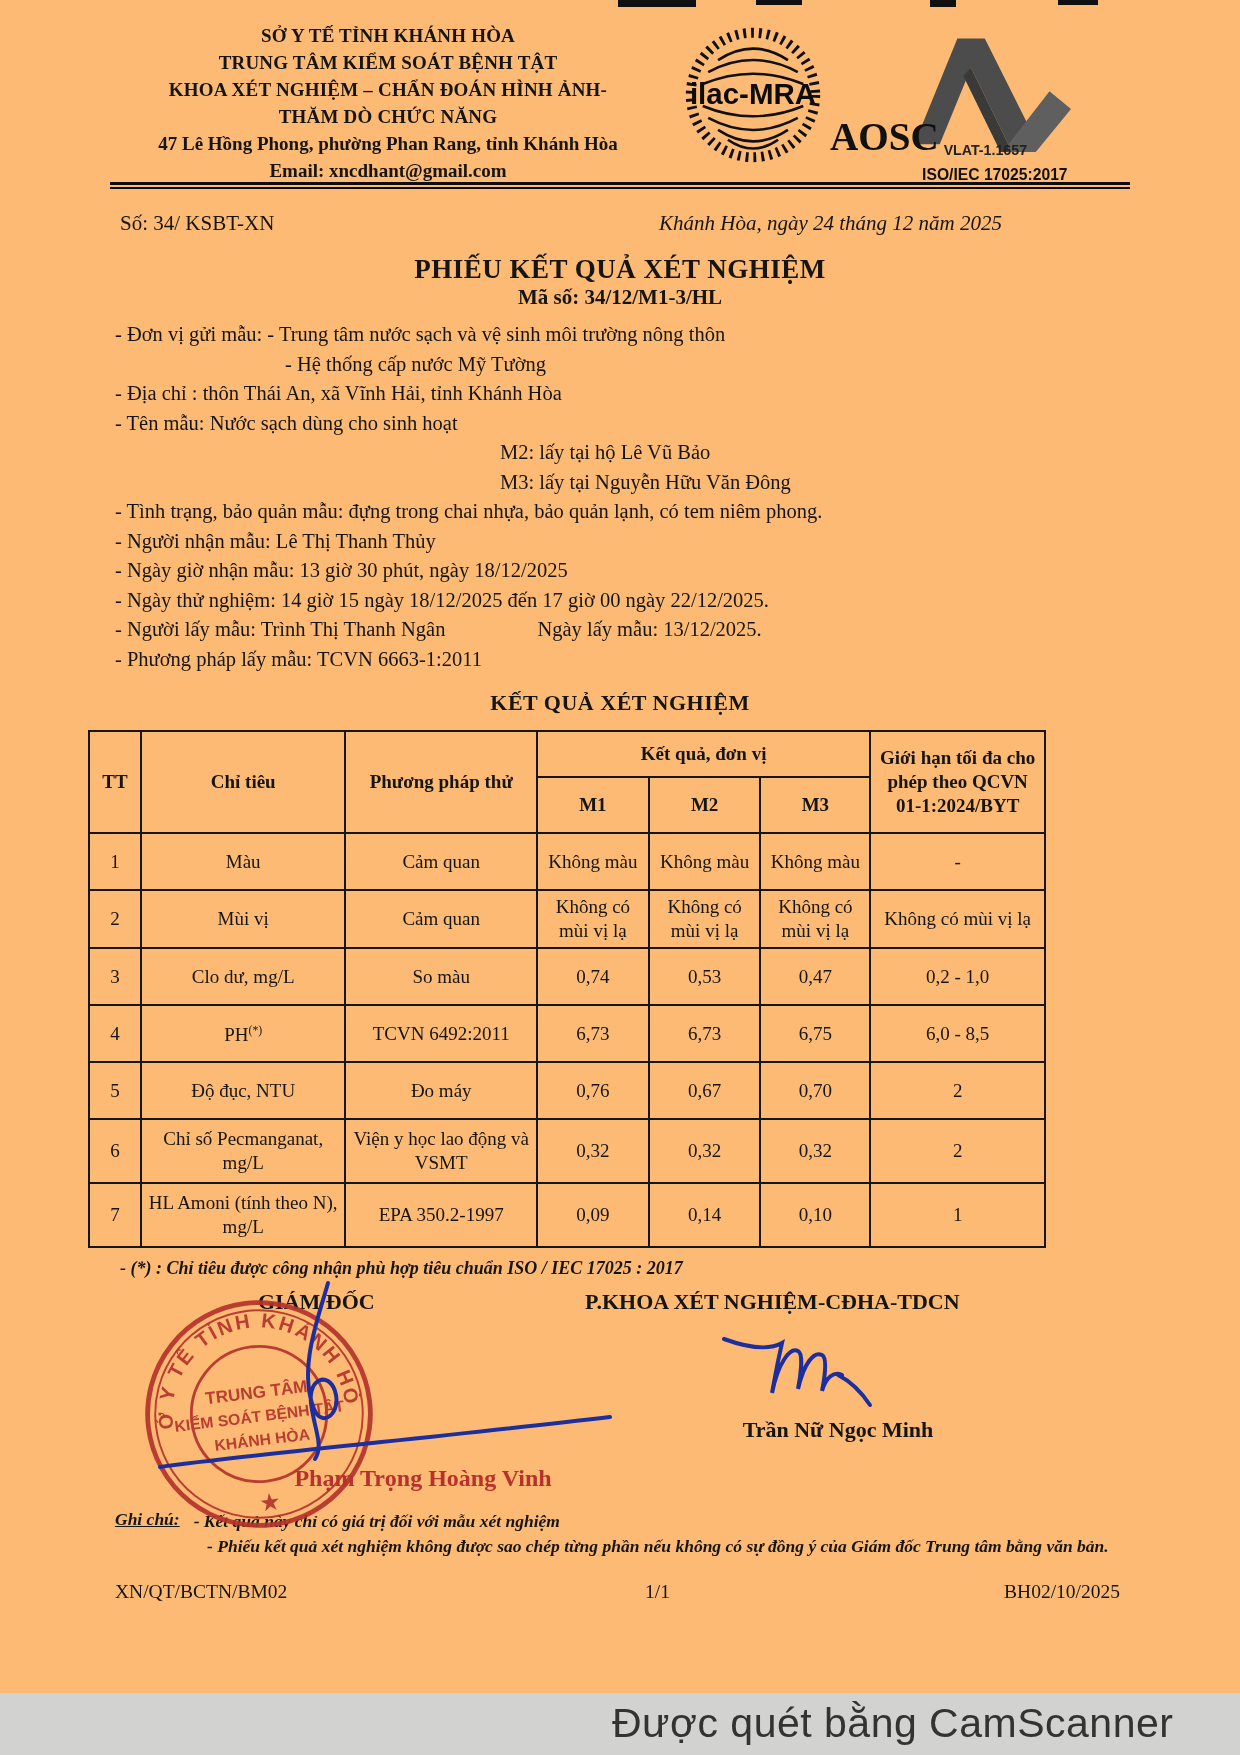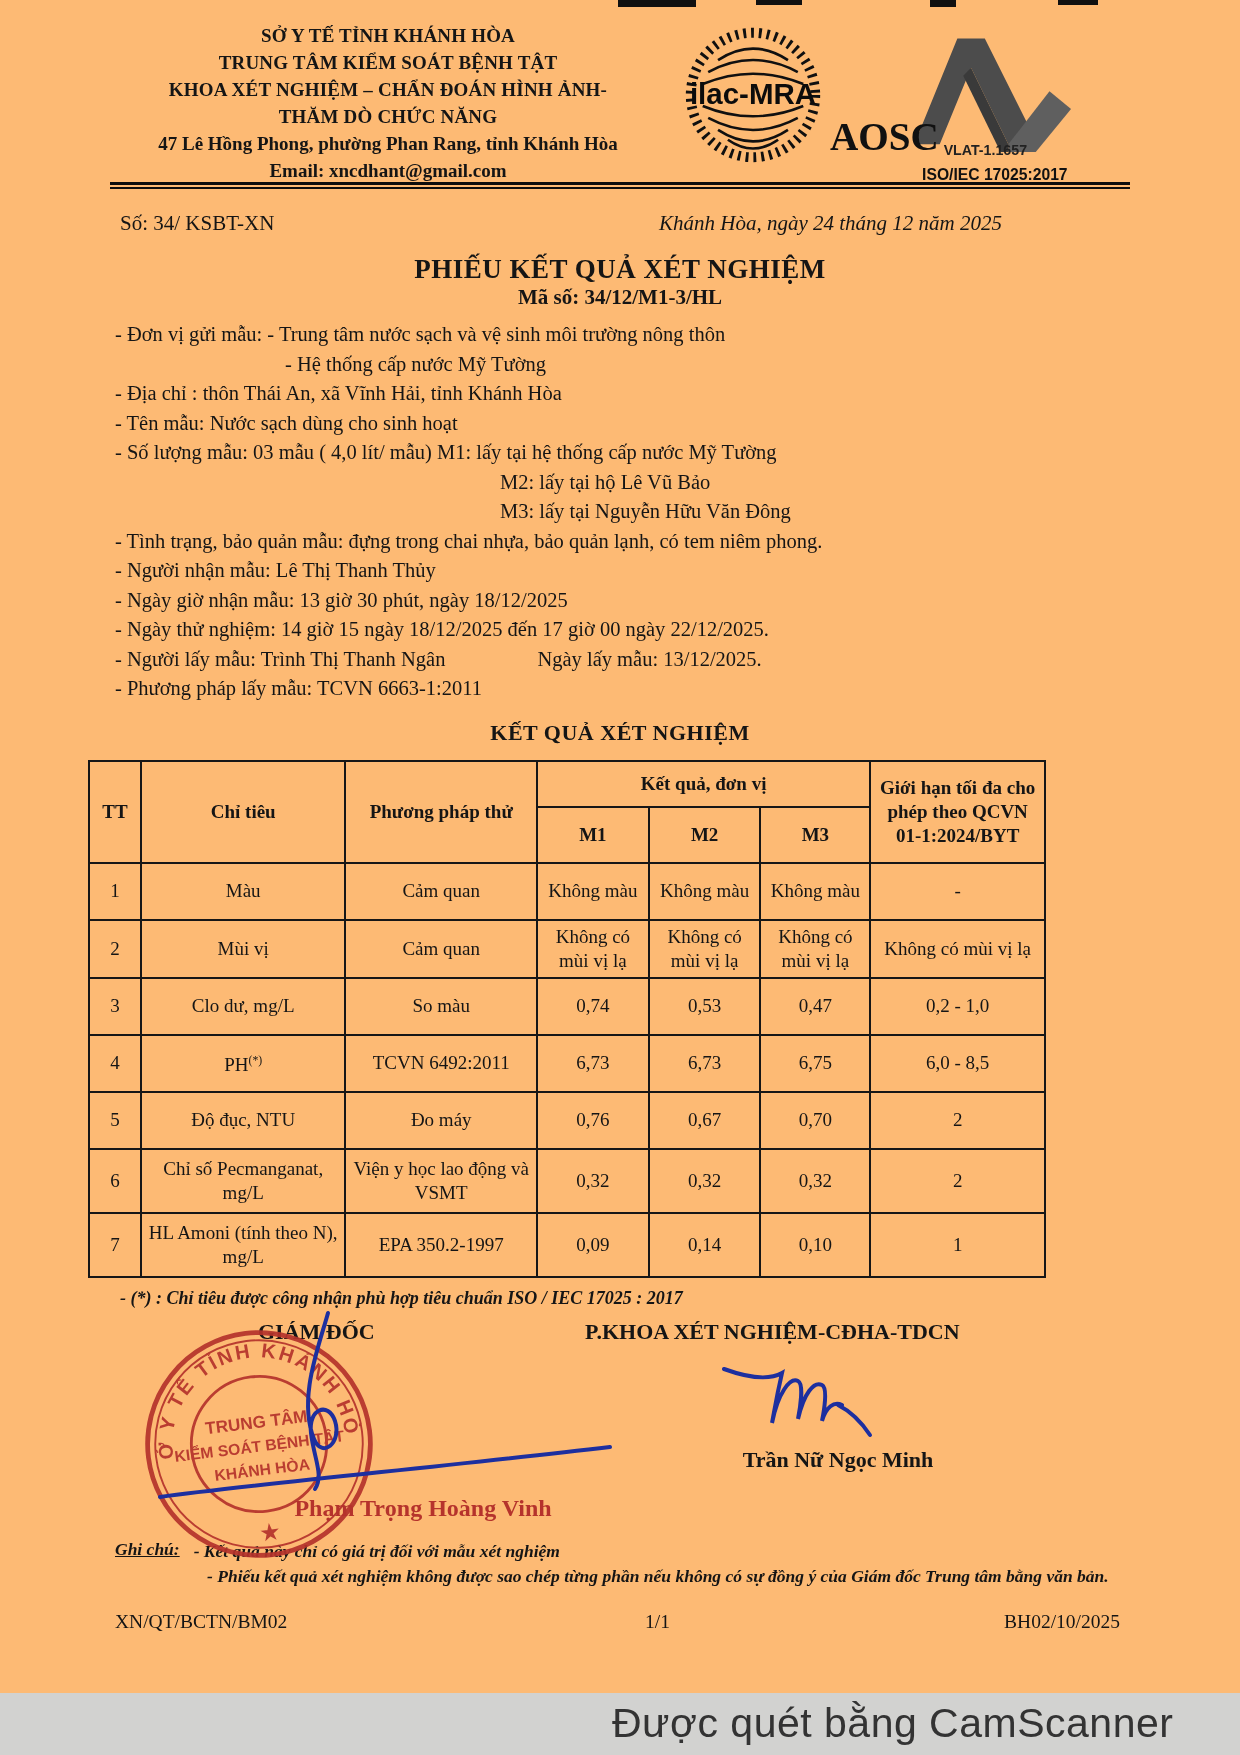--- a/index.html
+++ b/index.html
@@ -142,21 +142,20 @@
   </div>
 
   <div class="doc-title">PHIẾU KẾT QUẢ XÉT NGHIỆM</div>
   <div class="doc-code">Mã số: 34/12/M1-3/HL</div>
 
   <div class="details">
     <div class="detail">- Đơn vị gửi mẫu: - Trung tâm nước sạch và vệ sinh môi trường nông thôn</div>
     <div class="detail ind-170">- Hệ thống cấp nước Mỹ Tường</div>
     <div class="detail">- Địa chỉ : thôn Thái An, xã Vĩnh Hải, tỉnh Khánh Hòa</div>
     <div class="detail">- Tên mẫu: Nước sạch dùng cho sinh hoạt</div>
-    <div class="detail">- Số lượng mẫu: 03 mẫu ( 4,0 lít/ mẫu)  M1: lấy tại hệ thống cấp nước Mỹ Tường</div>
     <div class="detail ind-385">M2: lấy tại hộ Lê Vũ Bảo</div>
     <div class="detail ind-385">M3: lấy tại Nguyễn Hữu Văn Đông</div>
     <div class="detail">- Tình trạng, bảo quản mẫu: đựng trong chai nhựa, bảo quản lạnh, có tem niêm phong.</div>
     <div class="detail">- Người nhận mẫu: Lê Thị Thanh Thủy</div>
     <div class="detail">- Ngày giờ nhận mẫu: 13 giờ 30 phút, ngày 18/12/2025</div>
     <div class="detail">- Ngày thử nghiệm: 14 giờ 15 ngày 18/12/2025 đến 17 giờ 00 ngày 22/12/2025.</div>
     <div class="detail"><span>- Người lấy mẫu: Trình Thị Thanh Ngân</span><span class="right-part">Ngày lấy mẫu: 13/12/2025.</span></div>
     <div class="detail">- Phương pháp lấy mẫu: TCVN 6663-1:2011</div>
   </div>
 

